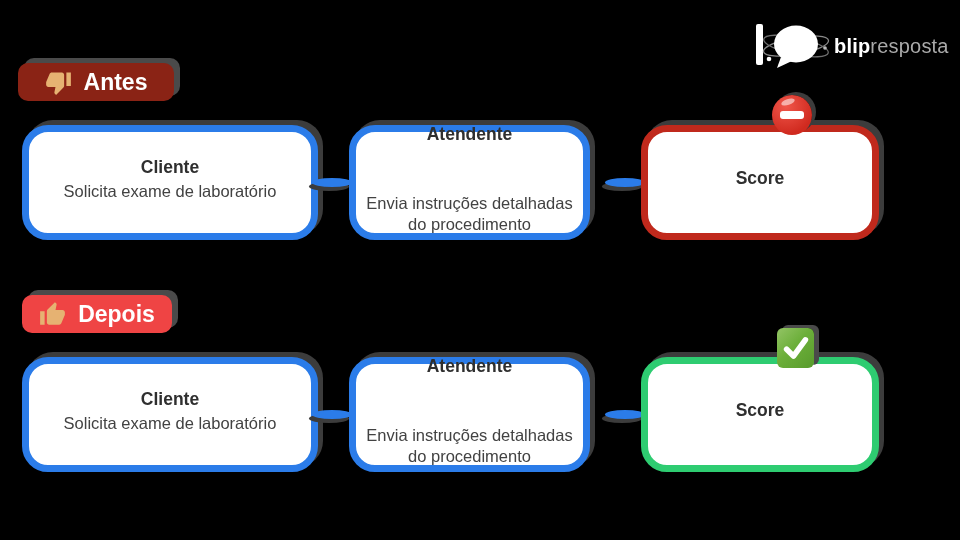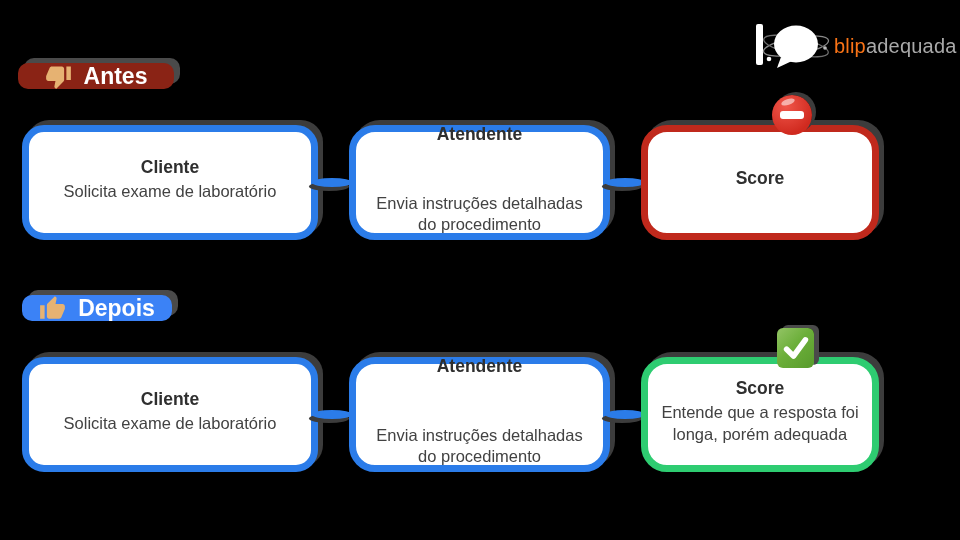--- a/index.html
+++ b/index.html
@@ -5,43 +5,43 @@
   html,body{margin:0;padding:0;background:#000;}
   .stage{
     position:relative;width:960px;height:540px;background:#000;overflow:hidden;
     font-family:"Liberation Sans","DejaVu Sans",sans-serif;
   }
 
   
   .logo{position:absolute;left:750px;top:18px;display:flex;align-items:center;}
   .logo svg{display:block;}
   .logo-text{display:flex;align-items:baseline;margin-left:2px;font-size:20px;letter-spacing:.2px;}
-  .brand-bold{color:#f97316;font-weight:normal;}
+  .brand-bold{color:#ffffff;font-weight:bold;}
   .brand-light{color:#a9a9a9;font-weight:400;}
 
   
   .badge{
     position:absolute;display:flex;align-items:center;justify-content:center;gap:12px;
-    height:26px;border-radius:10px;color:#fff;font-weight:bold;font-size:23px;
+    height:38px;border-radius:10px;color:#fff;font-weight:bold;font-size:23px;
     box-shadow:6px -5px 0 #4a4a4a;
   }
   .badge-antes{left:18px;top:63px;width:156px;background:#8a2315;}
-  .badge-depois{left:22px;top:295px;width:150px;background:#3b82f6;}
+  .badge-depois{left:22px;top:295px;width:150px;background:#ef4444;}
   .thumb{width:27px;height:27px;display:block;}
 
   
   .box{
     position:absolute;height:115px;background:#fff;border:7px solid #2b7ce9;border-radius:26px;
     box-sizing:border-box;display:flex;flex-direction:column;align-items:center;justify-content:center;
     text-align:center;box-shadow:5px -5px 0 #3c3c3c;
   }
   .row1{top:125px;}
   .row2{top:357px;}
-  .b1{left:22px;width:296px;border-radius:22px;}
-  .b2{left:349px;width:261px;}
+  .b1{left:22px;width:296px;}
+  .b2{left:349px;width:241px;}
   .b3{left:641px;width:238px;}
   .border-red{border-color:#c0291c;}
   .border-green{border-color:#2ecc71;}
   .box-title{font-weight:bold;font-size:17.5px;color:#2f2f2f;margin-bottom:3px;transform:translateY(-3px);}
   .box-body{font-size:16.5px;line-height:1.28;color:#424242;transform:translateY(-3px);}
   .b2 .box-body{max-width:220px;margin-top:45px;}
   .box-score-red .box-body{max-width:242px;}
   .box-score-green .box-body{max-width:268px;}
 
   
@@ -82,21 +82,21 @@
         <ellipse cx="46" cy="28" rx="33" ry="8.5" stroke="#8a8a8a" stroke-width="1.3" transform="rotate(-10 46 28)"></ellipse>
         <ellipse cx="46" cy="28" rx="33" ry="8.5" stroke="#6f6f6f" stroke-width="1.3" transform="rotate(12 46 28)"></ellipse>
       </g>
       <ellipse cx="46" cy="26" rx="22" ry="18.5" fill="#ffffff"></ellipse>
       <path d="M31 39 L27 50 L42 43 Z" fill="#ffffff"></path>
       <circle cx="19" cy="41" r="2.3" fill="#ffffff"></circle>
       <circle cx="75" cy="30" r="1.8" fill="#bbbbbb"></circle>
     </svg>
     <div class="logo-text">
       <span class="brand-bold">blip</span>
-      <span class="brand-light">adequada</span>
+      <span class="brand-light">resposta</span>
     </div>
   </div>
 
   <div class="badge badge-antes">
     <svg class="thumb" viewBox="0 0 24 24">
       <path transform="rotate(180 12 12)" fill="#e6b272" d="M1 21h4V9H1v12zM23 10c0-1.1-.9-2-2-2h-6.31l.95-4.57.03-.32c0-.41-.17-.79-.44-1.06L14.17 1 7.59 7.59C7.22 7.95 7 8.45 7 9v10c0 1.1.9 2 2 2h9c.83 0 1.54-.5 1.84-1.22l3.02-7.05c.09-.23.14-.47.14-.73v-2z"></path>
     </svg>
     <span>Antes</span>
   </div>
 
@@ -130,21 +130,20 @@
     <div class="box-body">Solicita exame de laboratório</div>
   </div>
   <div class="connector c3"></div>
   <div class="box row2 b2">
     <div class="box-title">Atendente</div>
     <div class="box-body">Envia instruções detalhadas do procedimento</div>
   </div>
   <div class="connector c4"></div>
   <div class="box row2 b3 border-green box-score-green">
     <div class="box-title">Score</div>
-    <div class="box-body">Entende que a resposta foi longa, porém adequada</div>
   </div>
   <div class="check">
     <svg viewBox="0 0 24 24">
       <path d="M4.5 13 L10 18.5 L19.5 5.5" fill="none" stroke="#ffffff" stroke-width="4.5" stroke-linecap="round" stroke-linejoin="round"></path>
     </svg>
   </div>
 
 </div>
 
 </body></html>

